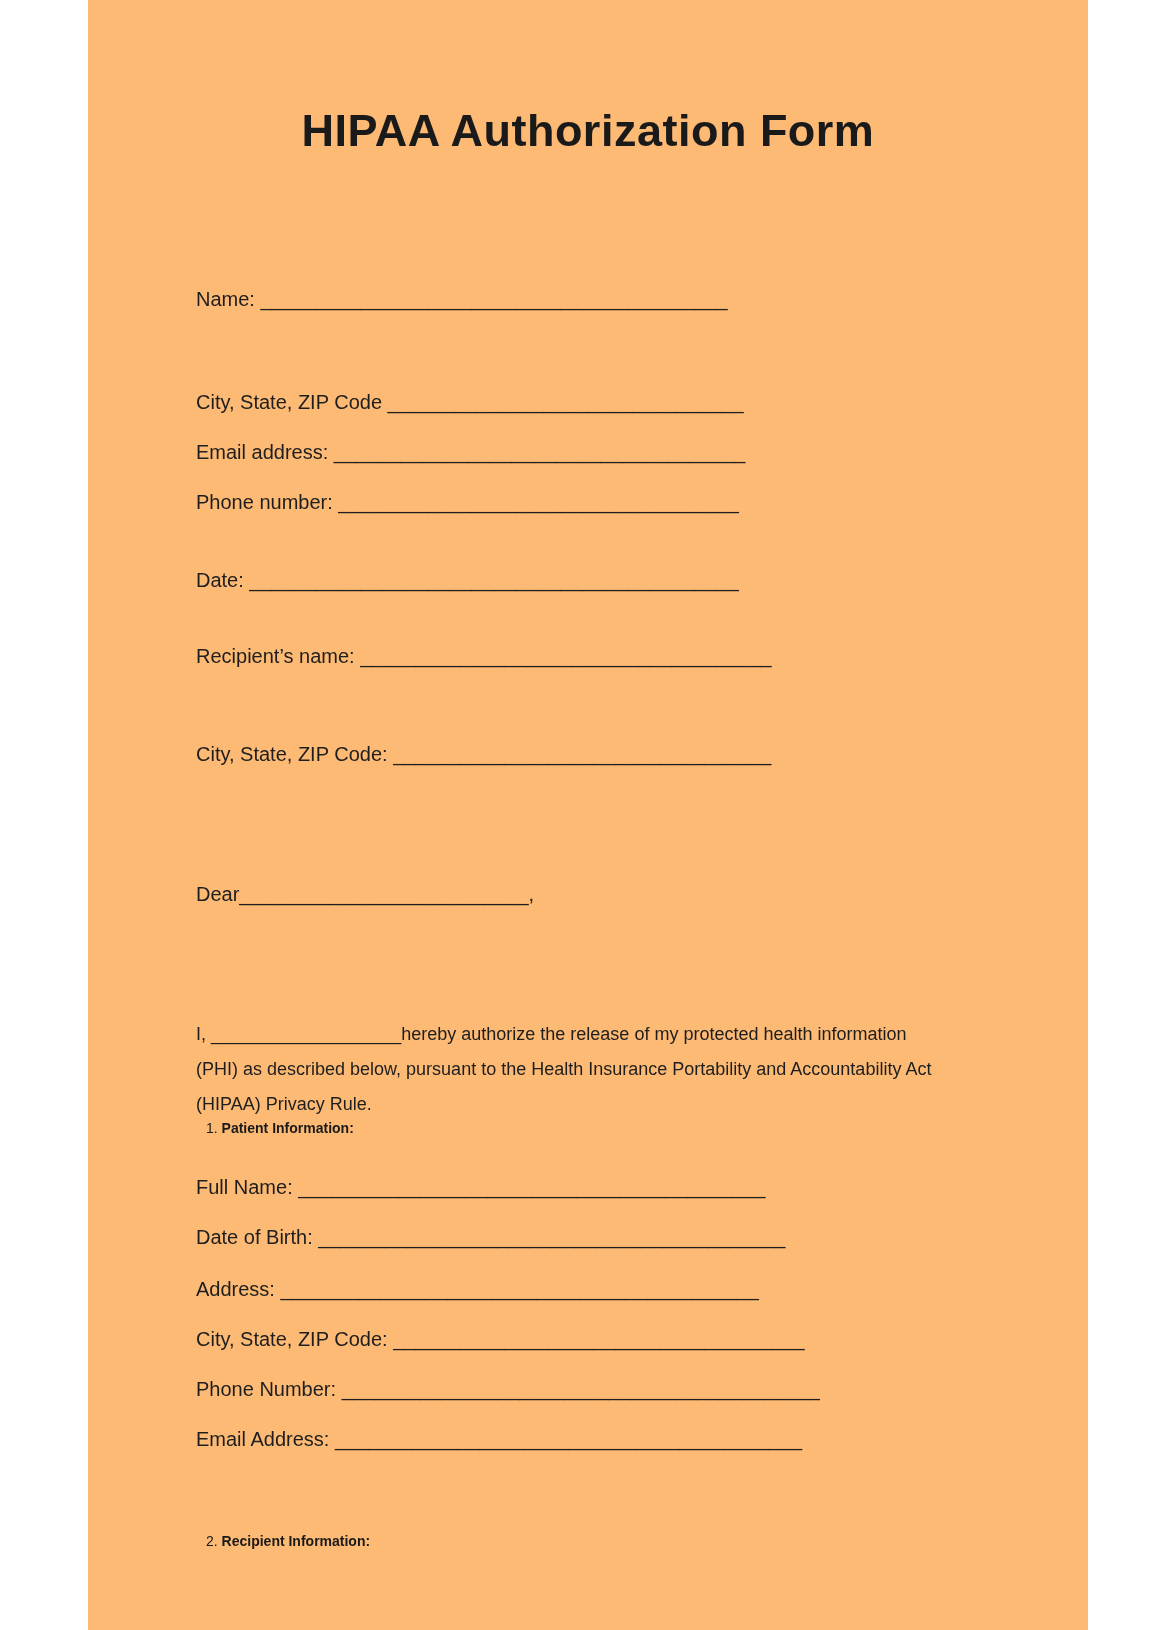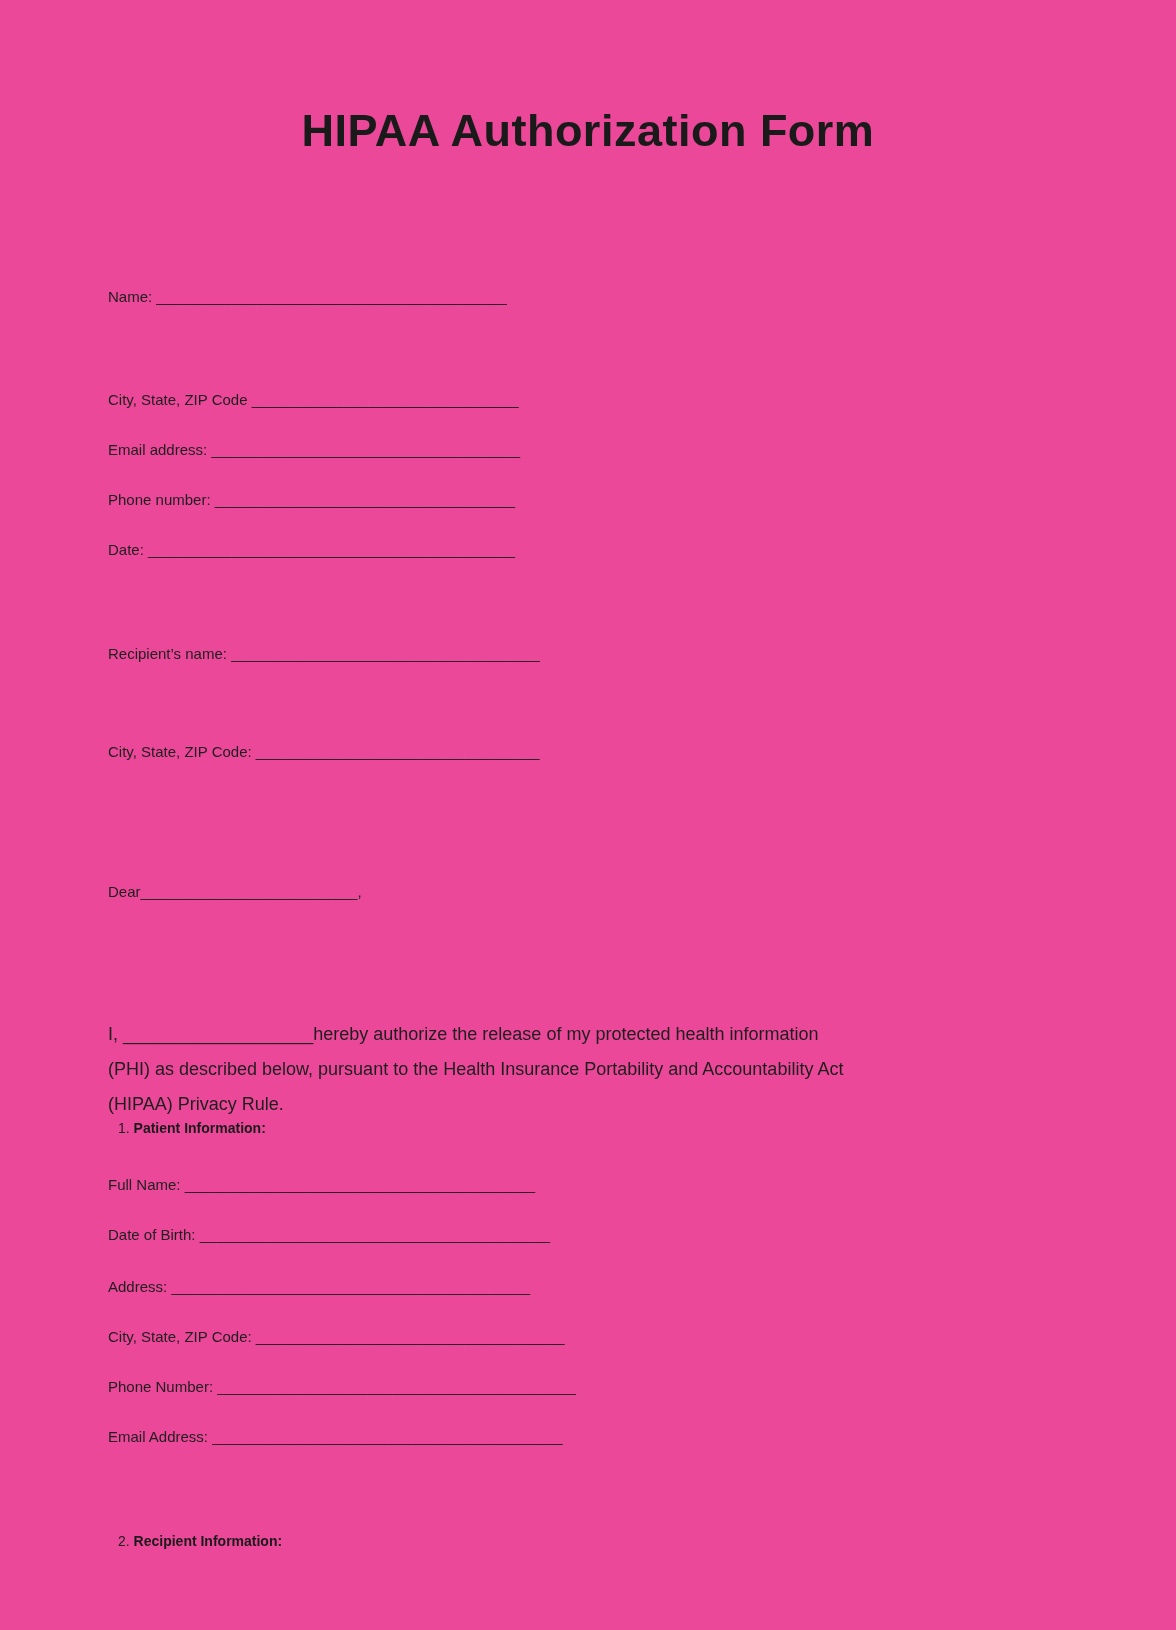--- a/index.html
+++ b/index.html
@@ -2,45 +2,45 @@
 <html><head>
 <meta charset="utf-8">
 <style>
   html, body {
     margin: 0;
     padding: 0;
     background: #ffffff;
   }
   .page {
     position: relative;
-    width: 1176px;
+    width: 1000px;
     height: 1630px;
     margin: 0 auto;
-    background: #ec4899;
+    background: #fdba74;
     overflow: hidden;
     font-family: "Liberation Sans", "DejaVu Sans", sans-serif;
     color: #1e1e1e;
   }
   .doc-title {
     position: absolute;
     top: 108px;
     left: 0;
     right: 0;
     text-align: center;
     font-size: 45px;
     line-height: 1;
     font-weight: bold;
     letter-spacing: 0.5px;
     color: #1a1a1a;
     margin: 0;
   }
   .row {
     position: absolute;
     left: 108px;
-    font-size: 15px;
+    font-size: 20px;
     line-height: 1;
     white-space: pre;
     color: #1e1e1e;
   }
   .para-line {
     position: absolute;
     left: 108px;
     font-size: 18px;
     line-height: 35px;
     white-space: pre;
@@ -72,21 +72,21 @@
 
   <div class="row" style="top:289px"><span>Name: </span><span class="blank">__________________________________________</span></div>
 
 
   <div class="row" style="top:442px"><span>Email address: </span><span class="blank">_____________________________________</span></div>
 
   <div class="row" style="top:392px"><span>City, State, ZIP Code </span><span class="blank">________________________________</span></div>
 
   <div class="row" style="top:492px"><span>Phone number: </span><span class="blank">____________________________________</span></div>
 
-  <div class="row" style="top:542px"><span>Date: </span><span class="blank">____________________________________________</span></div>
+  <div class="row" style="top:570px"><span>Date: </span><span class="blank">____________________________________________</span></div>
 
   <div class="row" style="top:646px"><span>Recipient’s name: </span><span class="blank">_____________________________________</span></div>
 
 
   <div class="row" style="top:744px"><span>City, State, ZIP Code: </span><span class="blank">__________________________________</span></div>
 
   <div class="row" style="top:884px"><span>Dear</span><span class="blank">__________________________</span><span>,</span></div>
 
   <div class="para-line" style="top:997px"><span>I, </span><span class="blank">___________________</span><span>hereby authorize the release of my protected health information</span></div>
 

